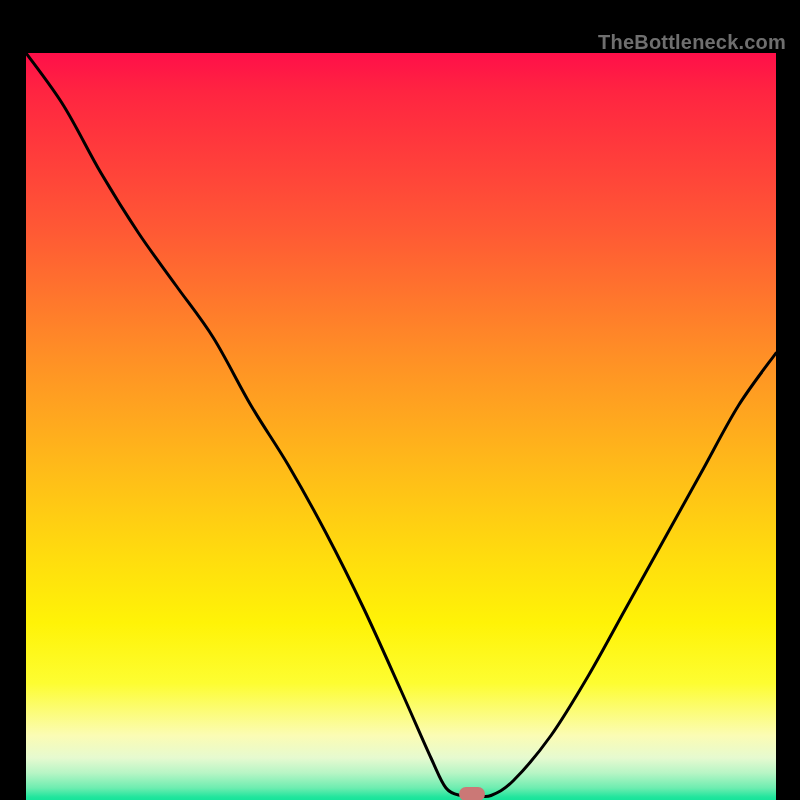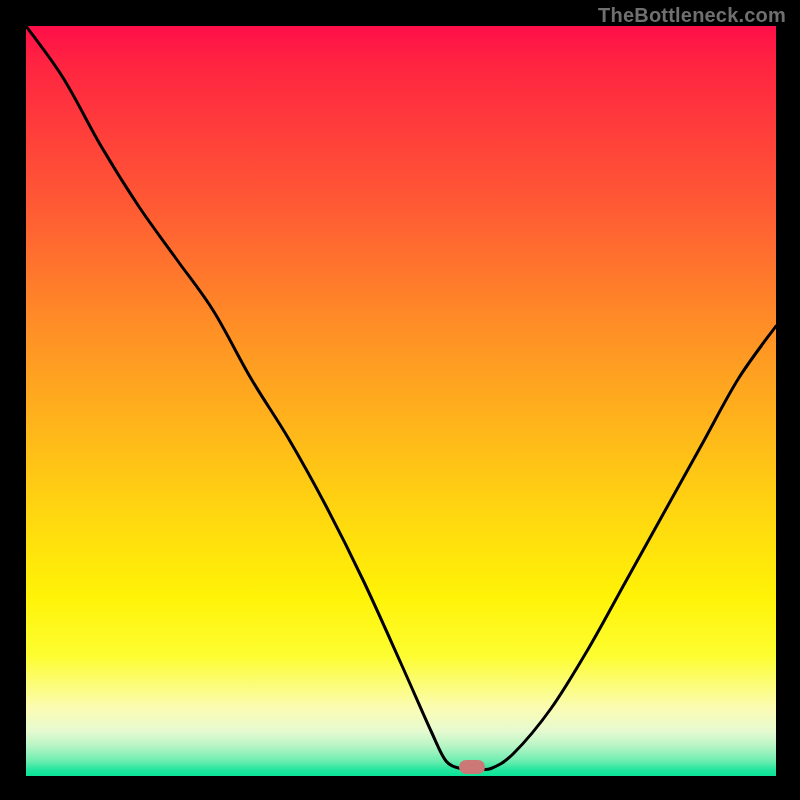--- a/index.html
+++ b/index.html
@@ -9,20 +9,21 @@
     height: 800px;
     overflow: hidden;
     background: #000;
     font-family: Arial, Helvetica, sans-serif;
   }
   .frame {
     position: relative;
     width: 800px;
     height: 632px;
     background: #000;
+    margin-top: 27px;
   }
   .watermark {
     position: absolute;
     top: 4px;
     right: 14px;
     color: #6f6f6f;
     font-size: 20px;
     font-weight: 600;
     letter-spacing: 0.2px;
     z-index: 5;

